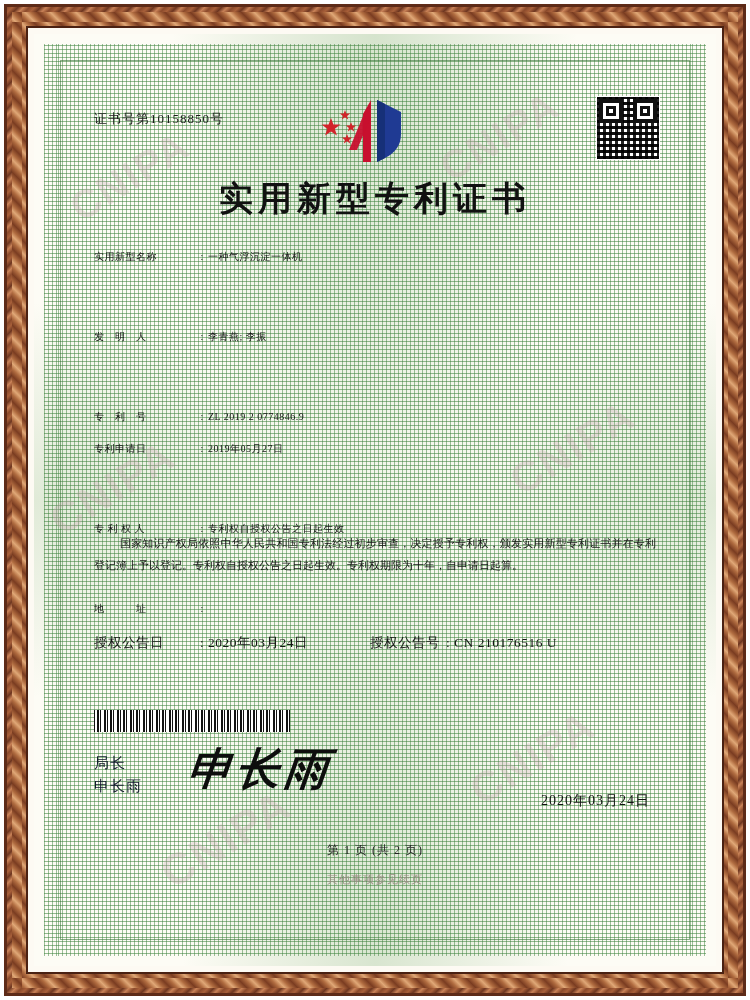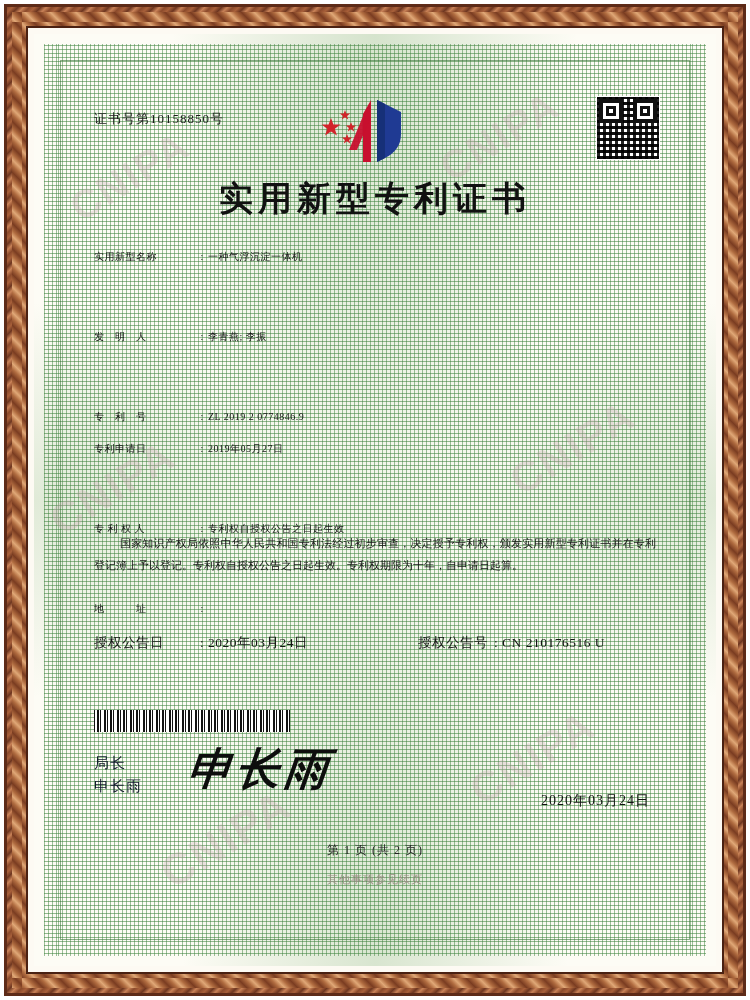--- a/index.html
+++ b/index.html
@@ -191,21 +191,20 @@
     flex: 1 1 auto;
     letter-spacing: 0.5px;
   }
 
   .grant-row {
     display: flex;
     align-items: baseline;
     margin-bottom: 18px;
     font-size: 13.5px;
     color: #141414;
-    gap: 48px;
   }
   .grant-row .half {
     display: flex;
     align-items: baseline;
   }
   .grant-row .half.left { width: 276px; flex: 0 0 276px; }
 
   .paragraphs {
     position: absolute;
     left: 14px;

